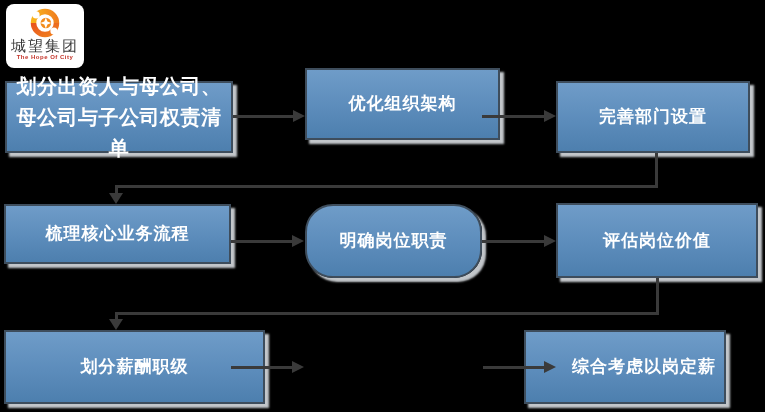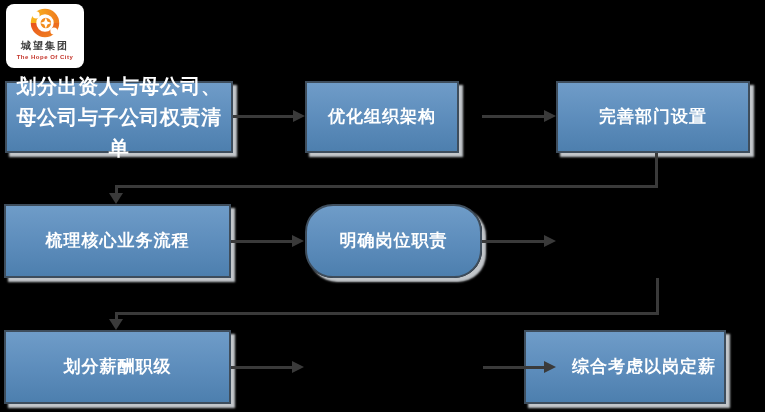--- a/index.html
+++ b/index.html
@@ -23,21 +23,21 @@
   }
   
   .logo-card{
     position:absolute;left:6px;top:4px;width:78px;height:64px;
     background:var(--logo-bg);border-radius:8px;
     display:flex;flex-direction:column;align-items:center;justify-content:flex-start;
   }
   .logo-card svg{margin-top:2px;}
   .logo-name{
     font-family:"Liberation Serif", serif;
-    font-size:10px;font-weight:bold;color:var(--logo-text);
+    font-size:15px;font-weight:normal;color:var(--logo-text);
     letter-spacing:2px;line-height:14px;margin-top:-1px;white-space:nowrap;
   }
   .logo-tagline{
     font-size:6px;color:var(--logo-tagline);letter-spacing:0.5px;
     line-height:7px;margin-top:1px;white-space:nowrap;font-weight:bold;
   }
   
   .flow-box{
     position:absolute;box-sizing:border-box;
     background:linear-gradient(180deg,var(--box-fill-top) 0%,var(--box-fill-mid) 55%,var(--box-fill-bottom) 100%);
@@ -83,27 +83,28 @@
       <circle cx="30.5" cy="29.5" r="4.2" fill="#ffffff"></circle>
       <circle cx="21" cy="20" r="6.2" fill="#f28c1d"></circle>
       <path d="M 21 13.5 L 22.8 18.2 L 27.5 20 L 22.8 21.8 L 21 26.5 L 19.2 21.8 L 14.5 20 L 19.2 18.2 Z" fill="#ffffff"></path>
     </svg>
     <div class="logo-name">城望集团</div>
     <div class="logo-tagline">The Hope Of City</div>
   </div>
 
   <div class="flow-box small-text" style="left:5px;top:81px;width:228px;height:72px;">划分出资人与母公司、
 母公司与子公司权责清单</div>
-  <div class="flow-box" style="left:305px;top:81px;width:154px;height:72px;">优化组织架构</div>
+  <div class="flow-box" style="left:305px;top:68px;width:195px;height:72px;">优化组织架构</div>
   <div class="flow-box" style="left:556px;top:81px;width:194px;height:72px;">完善部门设置</div>
 
-  <div class="flow-box" style="left:4px;top:204px;width:227px;height:74px;text-align:center;">梳理核心业务流程</div>
+  <div class="flow-box" style="left:4px;top:204px;width:227px;height:60px;text-align:center;">梳理核心业务流程</div>
   <div class="flow-box" style="left:305px;top:204px;width:177px;height:74px;border-radius:28px;">明确岗位职责</div>
+  <div class="flow-box" style="left:556px;top:203px;width:202px;height:75px;">评估岗位价值</div>
 
-  <div class="flow-box" style="left:4px;top:330px;width:227px;height:74px;">划分薪酬职级</div>
+  <div class="flow-box" style="left:4px;top:330px;width:261px;height:74px;">划分薪酬职级</div>
   <div class="flow-box align-right" style="left:524px;top:330px;width:202px;height:74px;">综合考虑以岗定薪</div>
 
   <div class="hline" style="left:233px;top:115px;width:60px;"></div>
   <div class="arr-r" style="left:293px;top:110px;"></div>
   <div class="hline" style="left:482px;top:115px;width:62px;"></div>
   <div class="arr-r" style="left:544px;top:110px;"></div>
 
   <div class="vline" style="left:655px;top:153px;height:35px;"></div>
   <div class="hline" style="left:115px;top:185px;width:543px;"></div>
   <div class="vline" style="left:115px;top:185px;height:9px;"></div>

